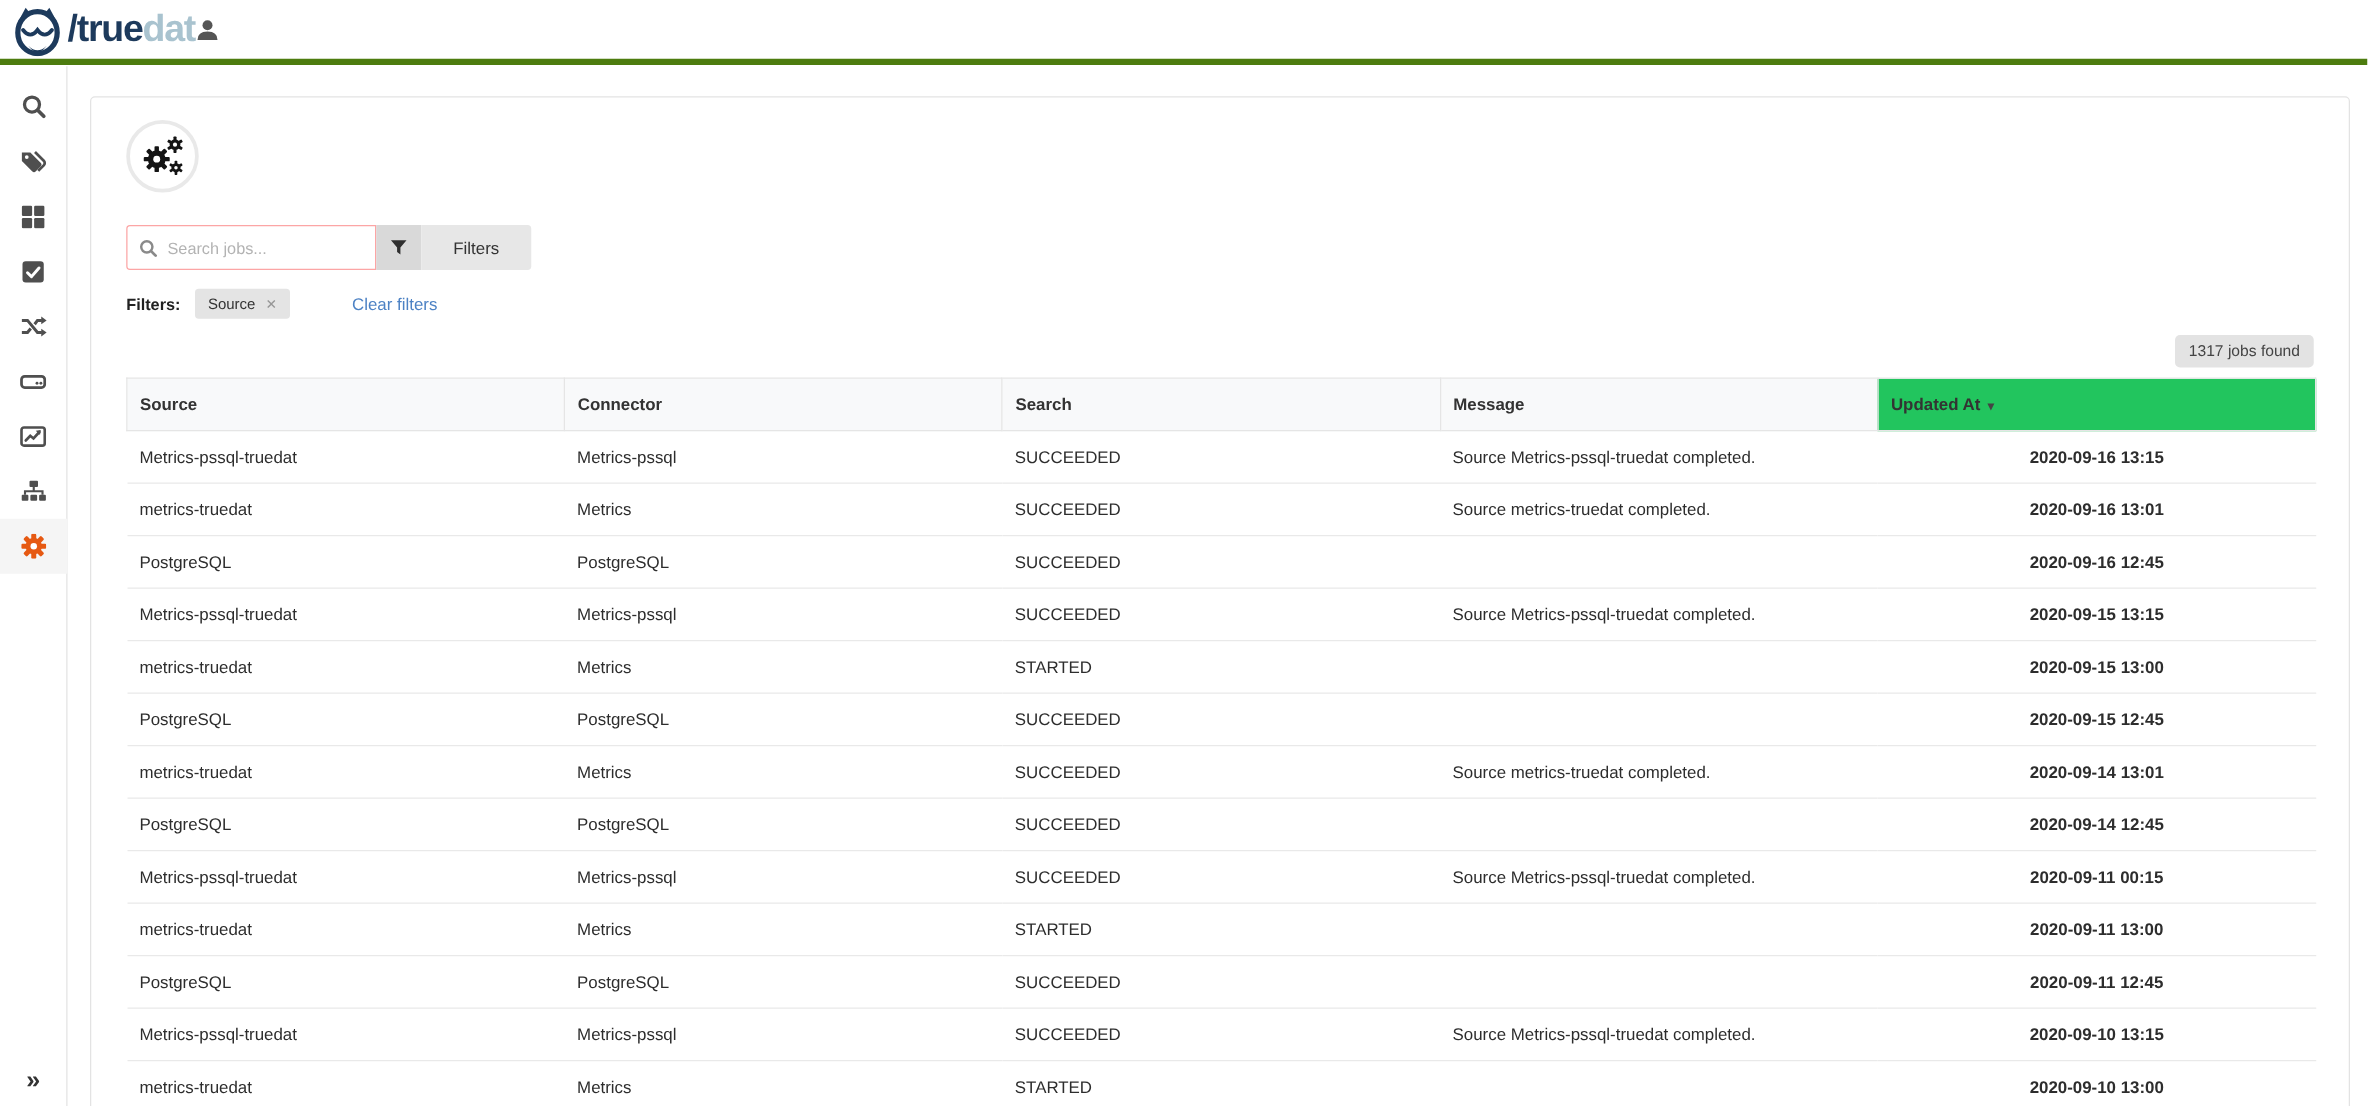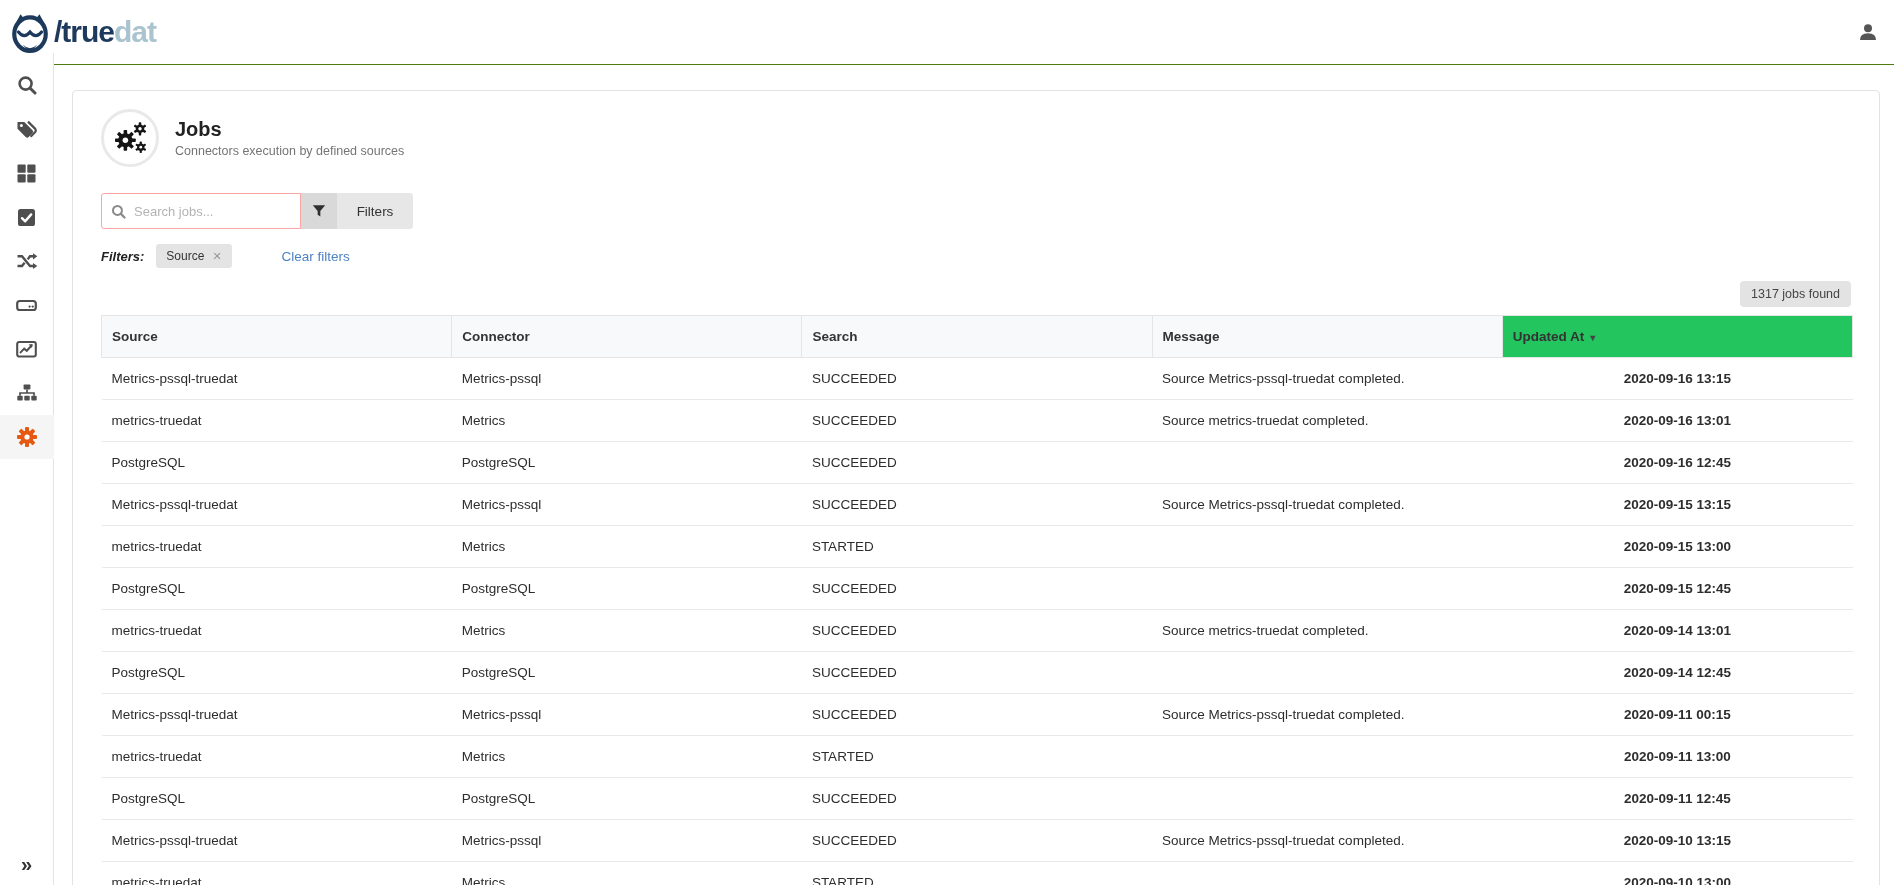--- a/index.html
+++ b/index.html
@@ -1,21 +1,21 @@
 <!DOCTYPE html>
 <html><head>
 <meta charset="utf-8">
 <style>
   * { box-sizing: border-box; margin: 0; padding: 0; }
   html,body { width:1894px; height:885px; background:#fff; overflow:hidden;
     font-family:"Liberation Sans", sans-serif; color:#2d2d2d; }
 
   
-  .topbar { height:65px; display:flex; align-items:center; justify-content:space-between;
-    padding:0 16px 0 10px; border-bottom:1px solid #4d7c0f; background:#fff; }
+  .topbar { height:52px; display:flex; align-items:center; 
+    padding:0 16px 0 10px; border-bottom:5px solid #4d7c0f; background:#fff; }
   .logo { display:flex; align-items:center; gap:4px; cursor:pointer; }
   .logo-text { font-size:30px; font-weight:bold; letter-spacing:-1px; line-height:1; }
   .logo-dark  { color:#1d3a5c; }
   .logo-light { color:#a9c3cf; }
 
   
   .sidebar { position:fixed; left:0; top:53px; bottom:0; width:54px; background:#fff;
     border-right:1px solid #e4e4e4; display:flex; flex-direction:column; align-items:center;
     padding-top:10px; z-index:5; }
   .side-item { width:54px; height:44px; display:flex; align-items:center; justify-content:center;
@@ -38,27 +38,27 @@
 
   
   .search-row { display:flex; margin-top:26px; height:36px; }
   .search-box { width:200px; height:36px; border:1px solid #fca5a5; border-radius:3px 0 0 3px;
     display:flex; align-items:center; gap:8px; padding:0 9px; background:#fff; }
   .search-box input { border:none; outline:none; flex:1; font-size:13px; color:#333;
     font-family:"Liberation Sans",sans-serif; min-width:0; }
   .search-box input::placeholder { color:#b3b3b3; }
   .funnel-btn { width:36px; height:36px; background:#d9d9d9; display:flex; align-items:center;
     justify-content:center; cursor:pointer; }
-  .filters-btn { width:76px; height:36px; background:#e7e7e7; display:flex; align-items:center;
+  .filters-btn { width:88px; height:36px; background:#e7e7e7; display:flex; align-items:center;
     justify-content:center; font-size:13.5px; color:#333; cursor:pointer;
     border-radius:0 3px 3px 0; }
 
   
   .filters-row { display:flex; align-items:center; margin-top:14px; height:26px; }
-  .filters-label { font-size:13px; font-weight:bold; color:#222; margin-right:12px;font-style:italic; }
+  .filters-label { font-size:13px; font-weight:bold; color:#222; margin-right:12px; }
   .chip { background:#e4e4e4; border-radius:3px; padding:5px 10px; font-size:12px; color:#333;
     display:flex; align-items:center; gap:8px; cursor:pointer; }
   .chip-x { color:#969696; font-size:11px; cursor:pointer; }
   .clear-link { font-size:13.5px; color:#4d82c4; margin-left:50px; cursor:pointer; text-decoration:none; }
 
   
   .count-row { display:flex; justify-content:flex-end; margin-top:12px; }
   .count-badge { background:#e3e3e3; border-radius:4px; padding:6px 11px; font-size:12.5px; color:#444; }
 
   
@@ -247,24 +247,20 @@
                 <rect x="-1.4" y="-7.4" width="2.8" height="3.4" rx="0.8" transform="rotate(180)"></rect>
                 <rect x="-1.4" y="-7.4" width="2.8" height="3.4" rx="0.8" transform="rotate(240)"></rect>
                 <rect x="-1.4" y="-7.4" width="2.8" height="3.4" rx="0.8" transform="rotate(300)"></rect>
                 <circle r="4.8"></circle>
                 <circle r="1.8" fill="#fff"></circle>
               </g>
             </g>
           </svg>
         </span>
       </div>
-      <div>
-        <div class="jobs-title">Jobs</div>
-        <div class="jobs-subtitle">Connectors execution by defined sources</div>
-      </div>
     </div>
 
     <div class="search-row">
       <div class="search-box">
         <span>
           <svg width="15" height="15" viewBox="0 0 20 20">
             <circle cx="8.6" cy="8.6" r="6" fill="none" stroke="#8a8a8a" stroke-width="2.6"></circle>
             <line x1="13.2" y1="13.2" x2="18" y2="18" stroke="#8a8a8a" stroke-width="3" stroke-linecap="round"></line>
           </svg>
         </span>

